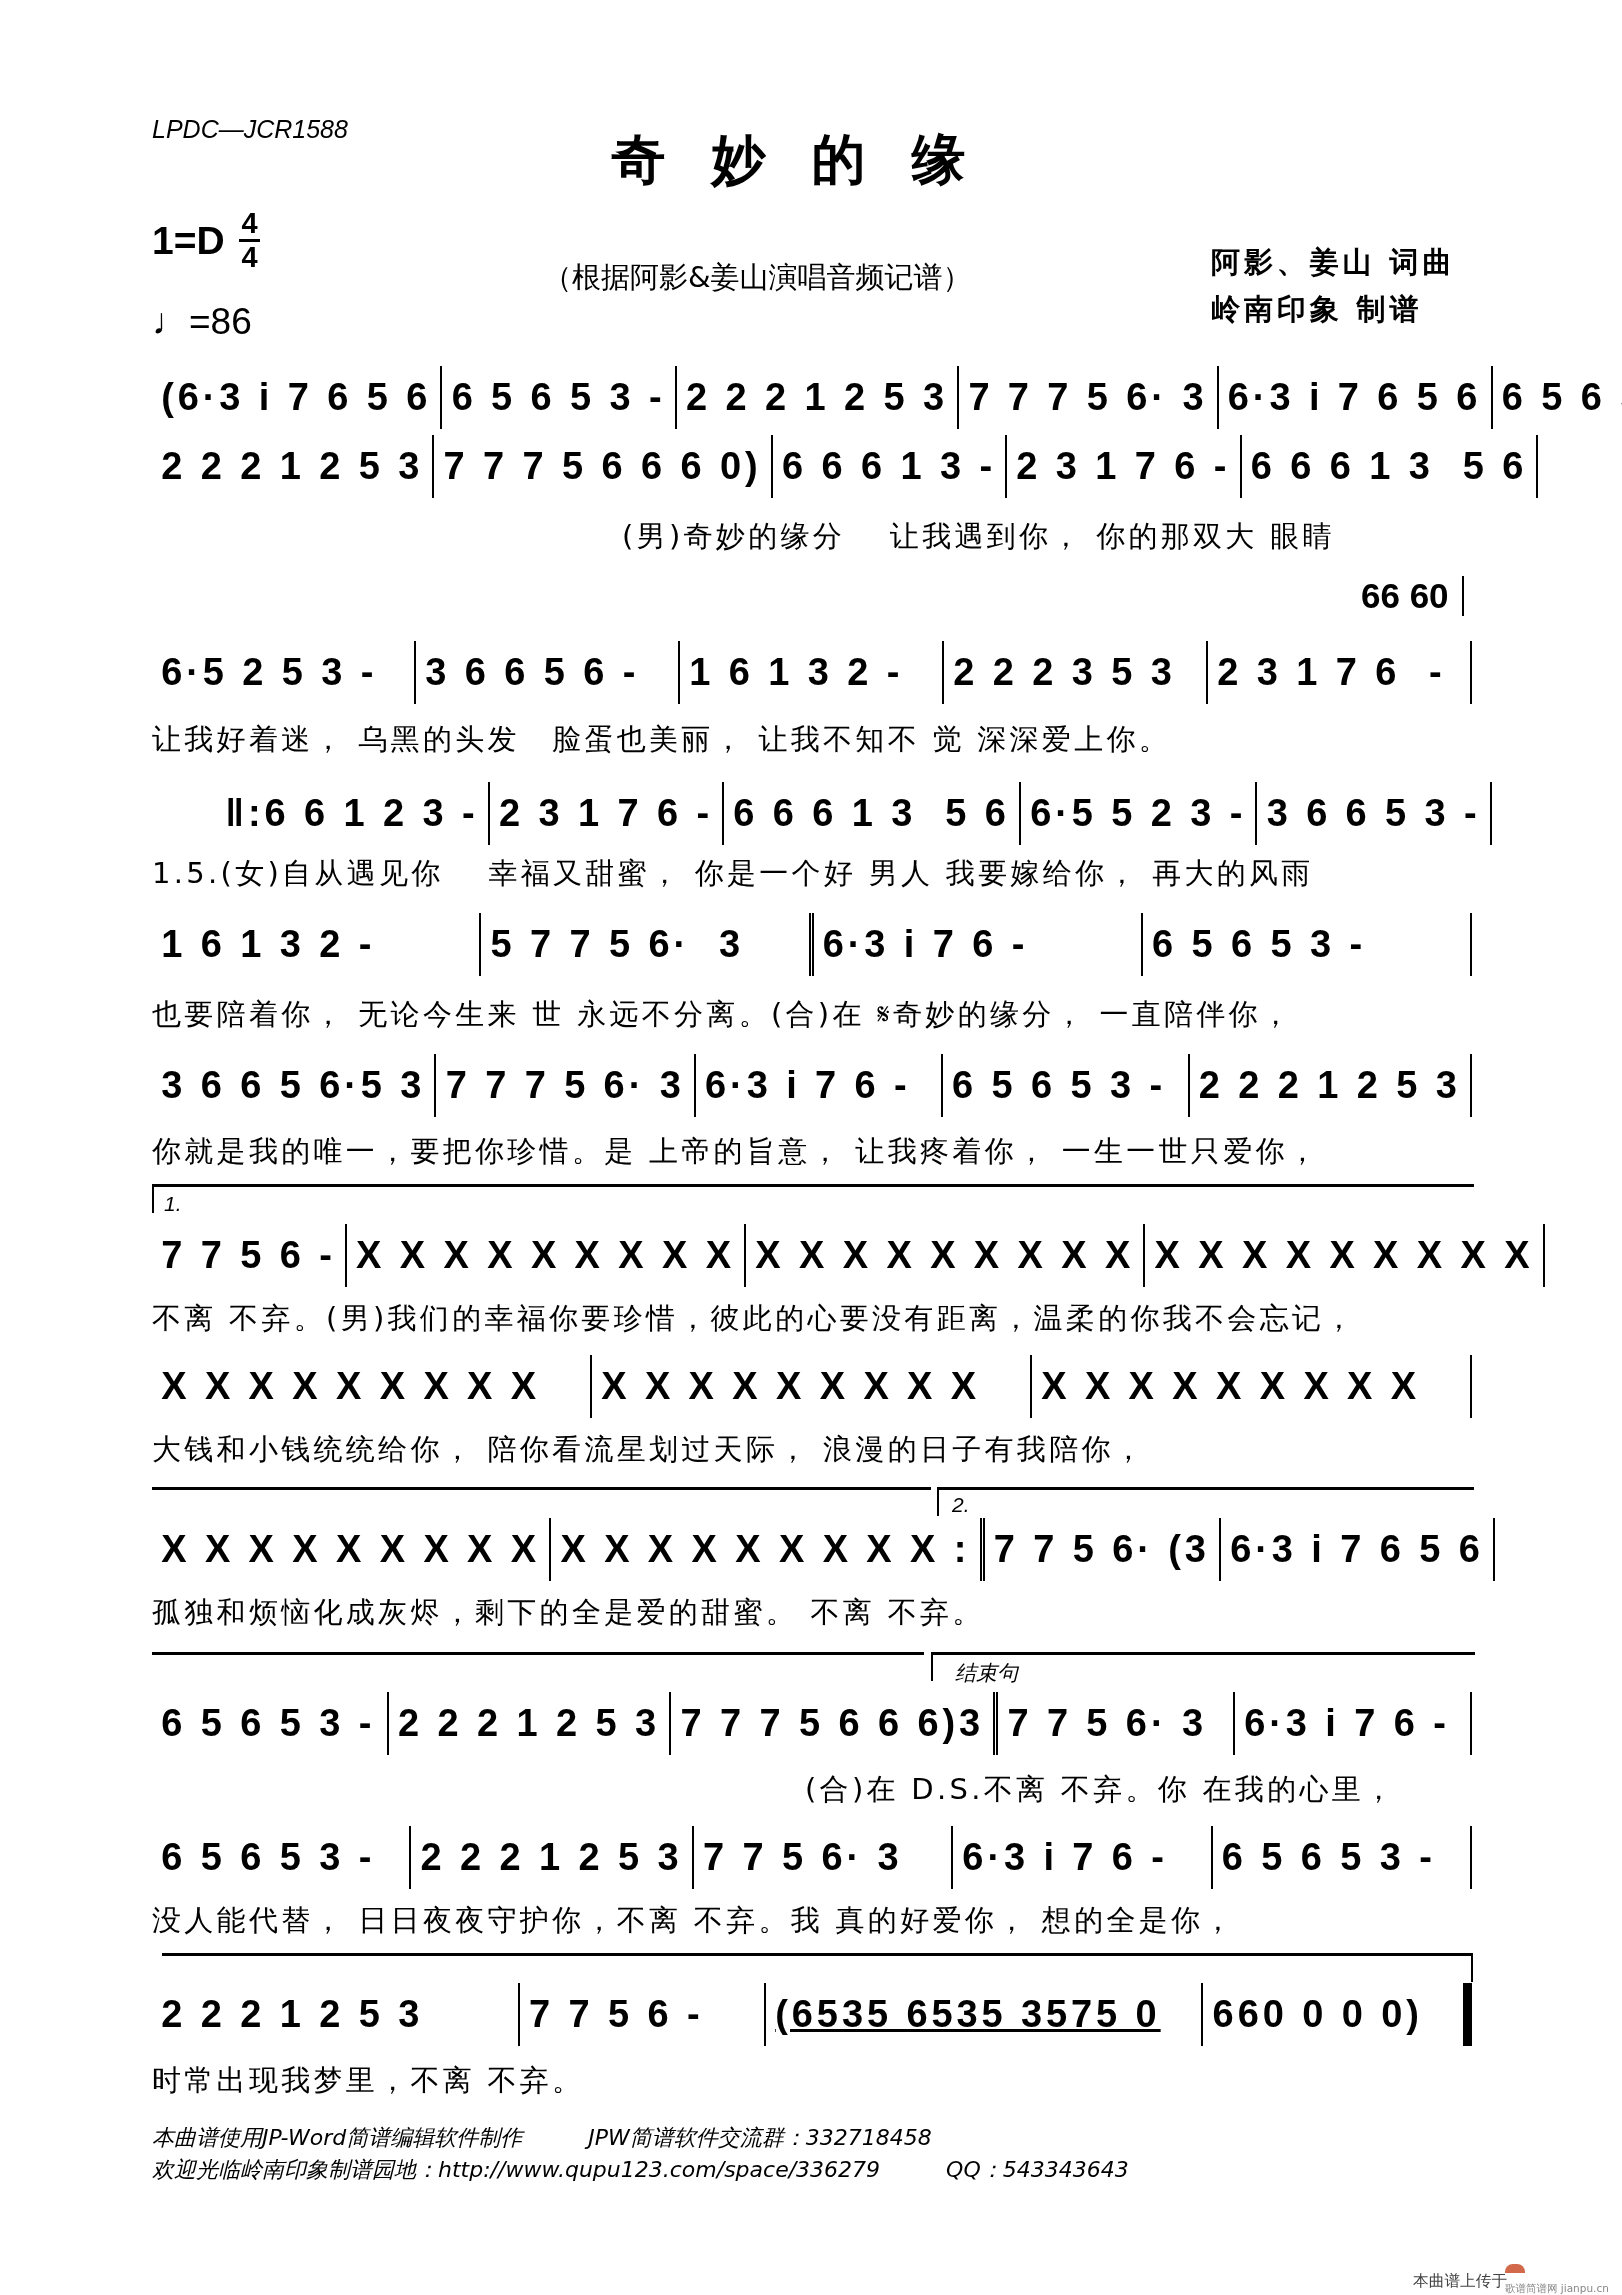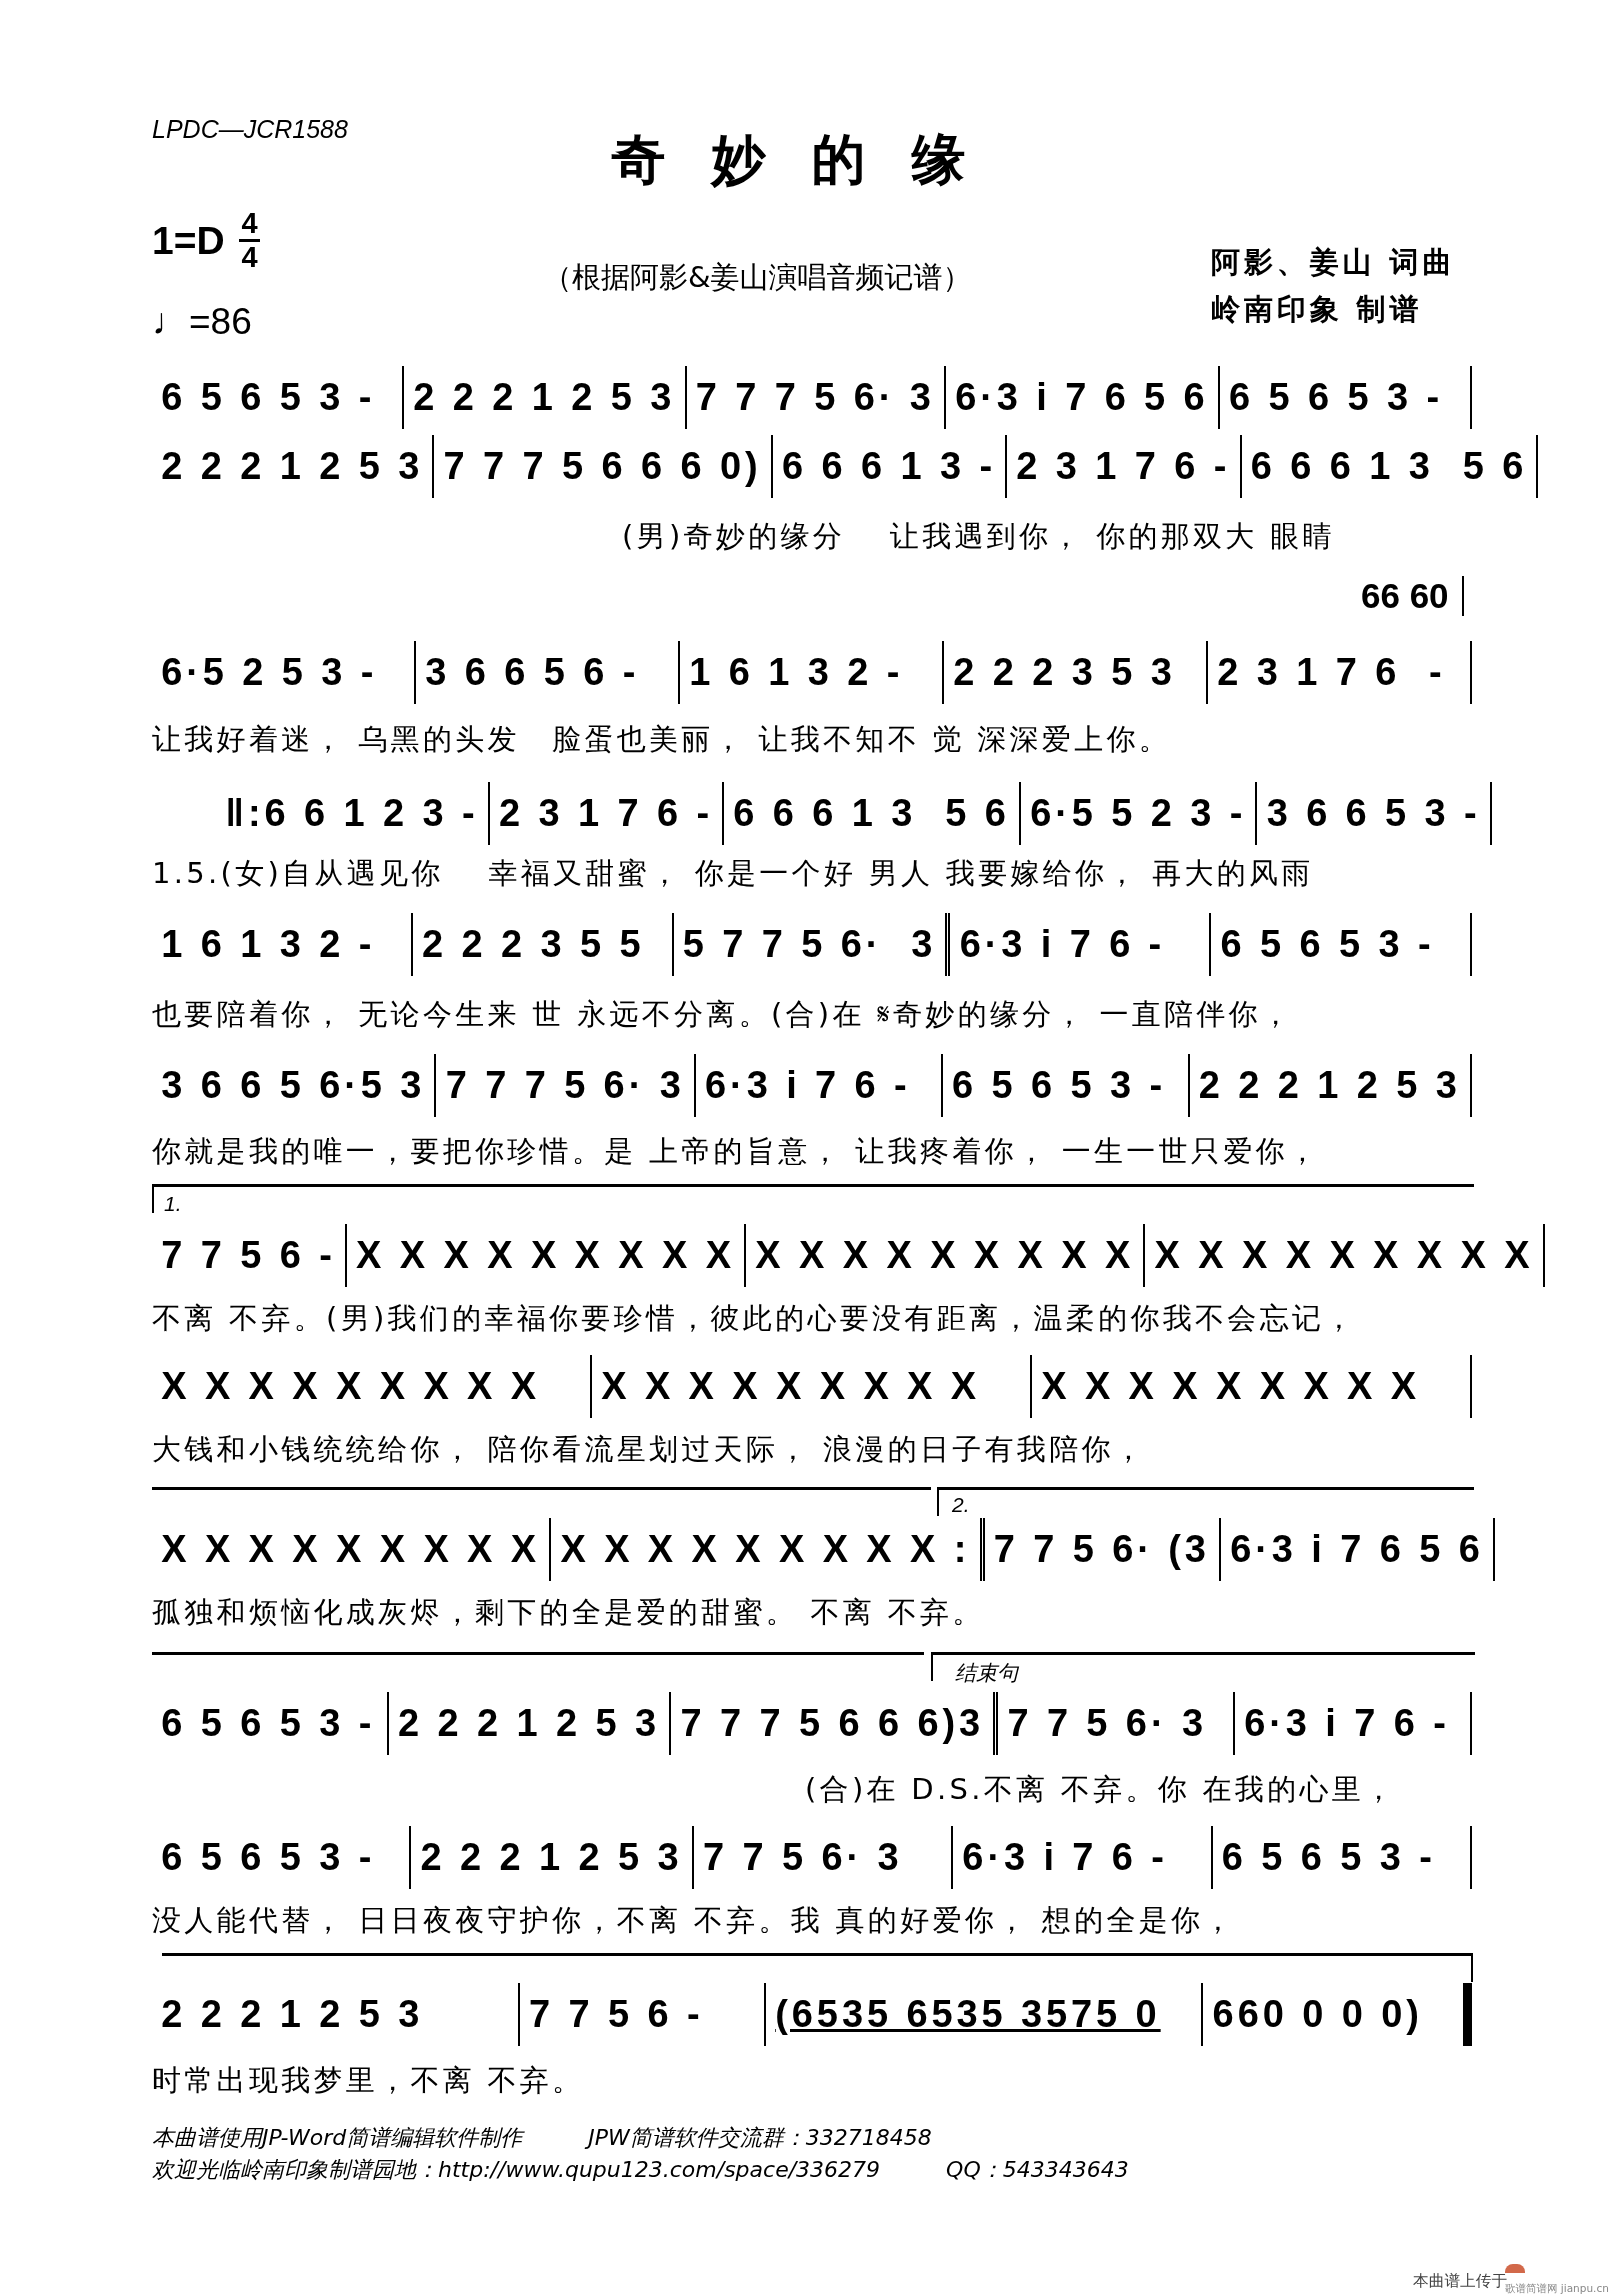--- a/index.html
+++ b/index.html
@@ -45,20 +45,21 @@
   <span>♩</span><span>=86</span>
 </div>
 
 <div class="abs subtitle">（根据阿影&amp;姜山演唱音频记谱）</div>
 <div class="abs credits">
   <div>阿影、姜山 词曲</div>
   <div>岭南印象 制谱</div>
 </div>
 
 <div class="row mrow" style="top:366px;">
+  <div class="measure">(6·3 i 7 6 5 6</div>
   <div class="measure">6 5 6 5 3 -</div>
   <div class="measure">2 2 2 1 2 5 3</div>
   <div class="measure">7 7 7 5 6· 3</div>
   <div class="measure">6·3 i 7 6 5 6</div>
   <div class="measure">6 5 6 5 3 -</div>
 </div>
 
 <div class="row mrow" style="top:435px;">
   <div class="measure">2 2 2 1 2 5 3</div>
   <div class="measure">7 7 7 5 6 6 6 0)</div>
@@ -82,21 +83,20 @@
   <div class="measure">‖:6 6 1 2 3 -</div>
   <div class="measure">2 3 1 7 6 -</div>
   <div class="measure">6 6 6 1 3  5 6</div>
   <div class="measure">6·5 5 2 3 -</div>
   <div class="measure">3 6 6 5 3 -</div>
 </div>
 <div class="lyr" style="top:854px;">1.5.(女)自从遇见你　 幸福又甜蜜， 你是一个好 男人 我要嫁给你， 再大的风雨</div>
 
 <div class="row mrow" style="top:913px;">
   <div class="measure">1 6 1 3 2 -</div>
-  <div class="measure">2 2 2 3 5 5</div>
   <div class="measure dbl">5 7 7 5 6·  3</div>
   <div class="measure">6·3 i 7 6 -</div>
   <div class="measure">6 5 6 5 3 -</div>
 </div>
 <div class="lyr" style="top:995px;">也要陪着你， 无论今生来 世 永远不分离。(合)在 𝄋奇妙的缘分， 一直陪伴你，</div>
 
 <div class="row mrow" style="top:1054px;">
   <div class="measure">3 6 6 5 6·5 3</div>
   <div class="measure">7 7 7 5 6· 3</div>
   <div class="measure">6·3 i 7 6 -</div>

